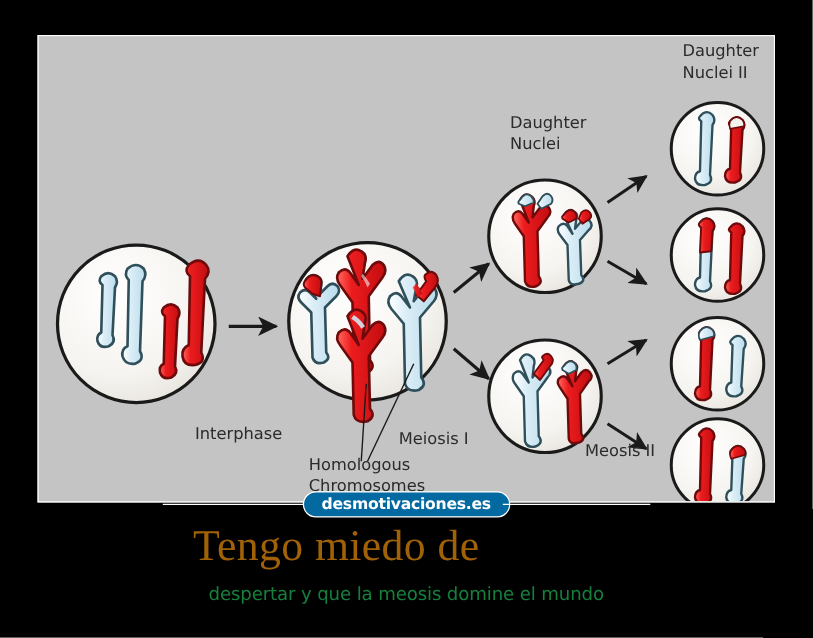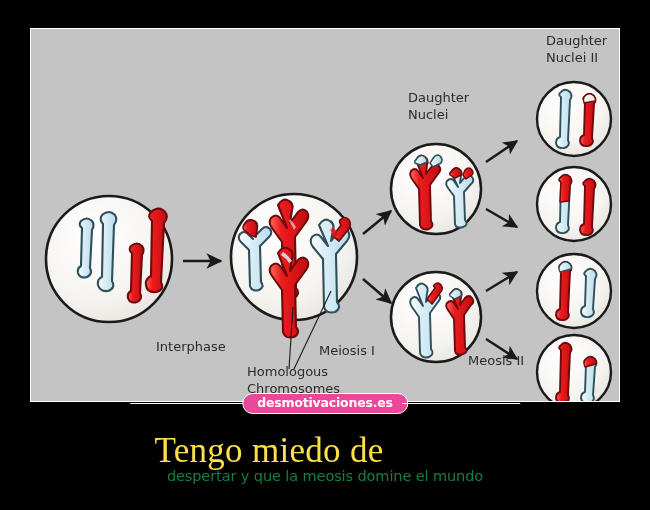--- a/index.html
+++ b/index.html
@@ -52,41 +52,41 @@
     z-index: 8;
   }
   .wm-line {
     width: 118px;
     height: 1px;
     background: #ffffff;
   }
   .wm-line.left  { margin-right: -6px; }
   .wm-line.right { margin-left: -6px; }
   .wm-badge {
-    background: #ec4899;
+    background: #0369a1;
     color: #ffffff;
     font-family: "DejaVu Sans", sans-serif;
     font-size: 12.5px;
     font-weight: 700;
     letter-spacing: -0.2px;
     padding: 2px 14px 3px 14px;
     border: 1px solid #ffffff;
     border-radius: 11px;
     line-height: 1.15;
     white-space: nowrap;
   }
 
   
   .caption-title {
     position: absolute;
     left: 0;
-    top: 432px;
+    top: 418px;
     width: 538px;
     text-align: center;
-    color: #fde047;
+    color: #a16207;
     font-family: "Liberation Serif", serif;
     font-size: 35px;
     font-weight: 400;
     letter-spacing: 0.3px;
     line-height: 1.1;
   }
 
   .caption-sub {
     position: absolute;
     left: 0;

